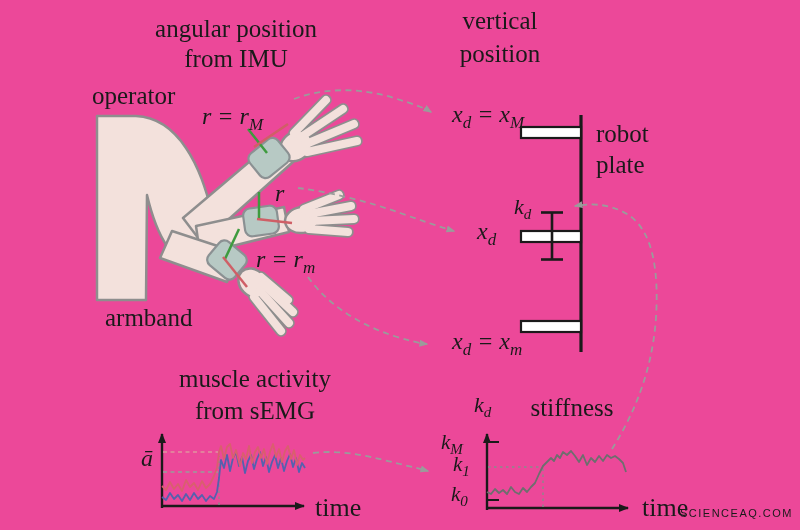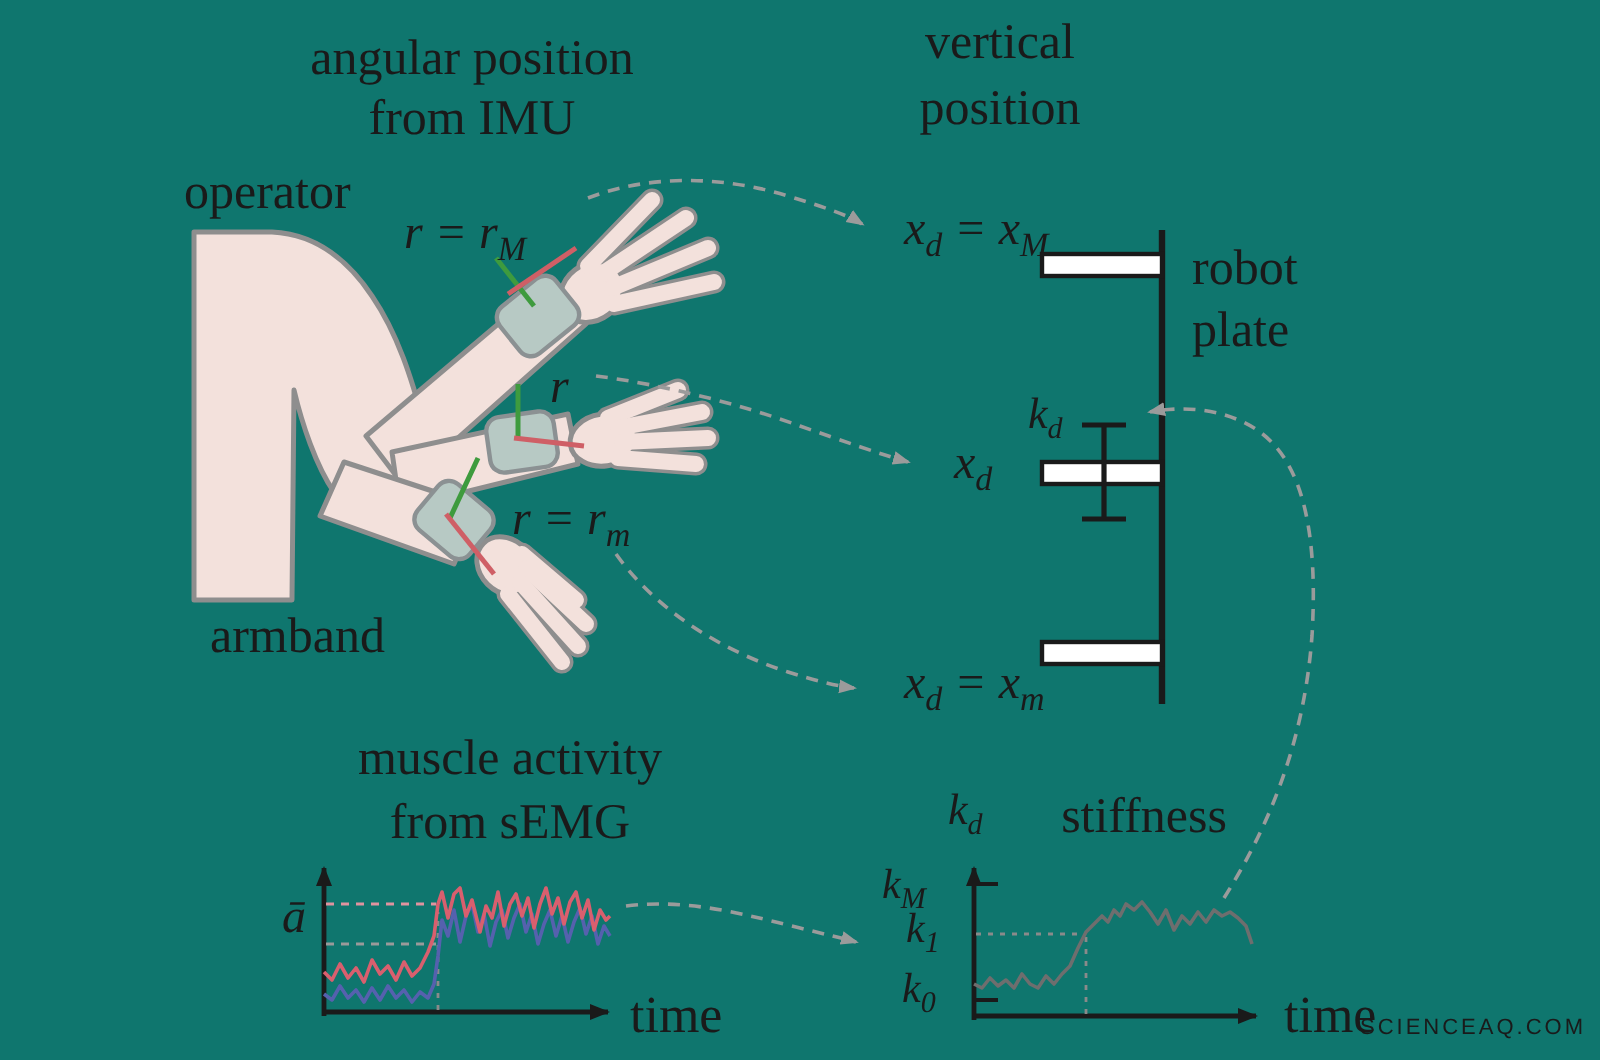--- a/index.html
+++ b/index.html
@@ -1,16 +1,16 @@
 <!DOCTYPE html>
 <html><head>
 <meta charset="utf-8">
 <style>
   html,body{margin:0;padding:0;background:#fff;}
-  #stage{position:relative;width:800px;height:530px;background:#0f766e;overflow:hidden;}
+  #stage{position:relative;width:800px;height:530px;background:#ec4899;overflow:hidden;}
   svg{position:absolute;left:0;top:0;}
   text{fill:#1a1a1a;}
   .serif{font-family:"Liberation Serif",serif;font-size:25px;}
   .serif-lg{font-family:"Liberation Serif",serif;font-size:26px;}
   .math{font-family:"Liberation Serif",serif;font-style:italic;font-size:24px;}
   .math-sm{font-family:"Liberation Serif",serif;font-style:italic;font-size:21px;}
   .math-ttl{font-family:"Liberation Serif",serif;font-style:italic;font-size:22px;}
   .sub{font-size:17px;}
   .sub-sm{font-size:15px;}
   .wm{font-family:"Liberation Sans",sans-serif;font-size:11px;letter-spacing:1.5px;}

